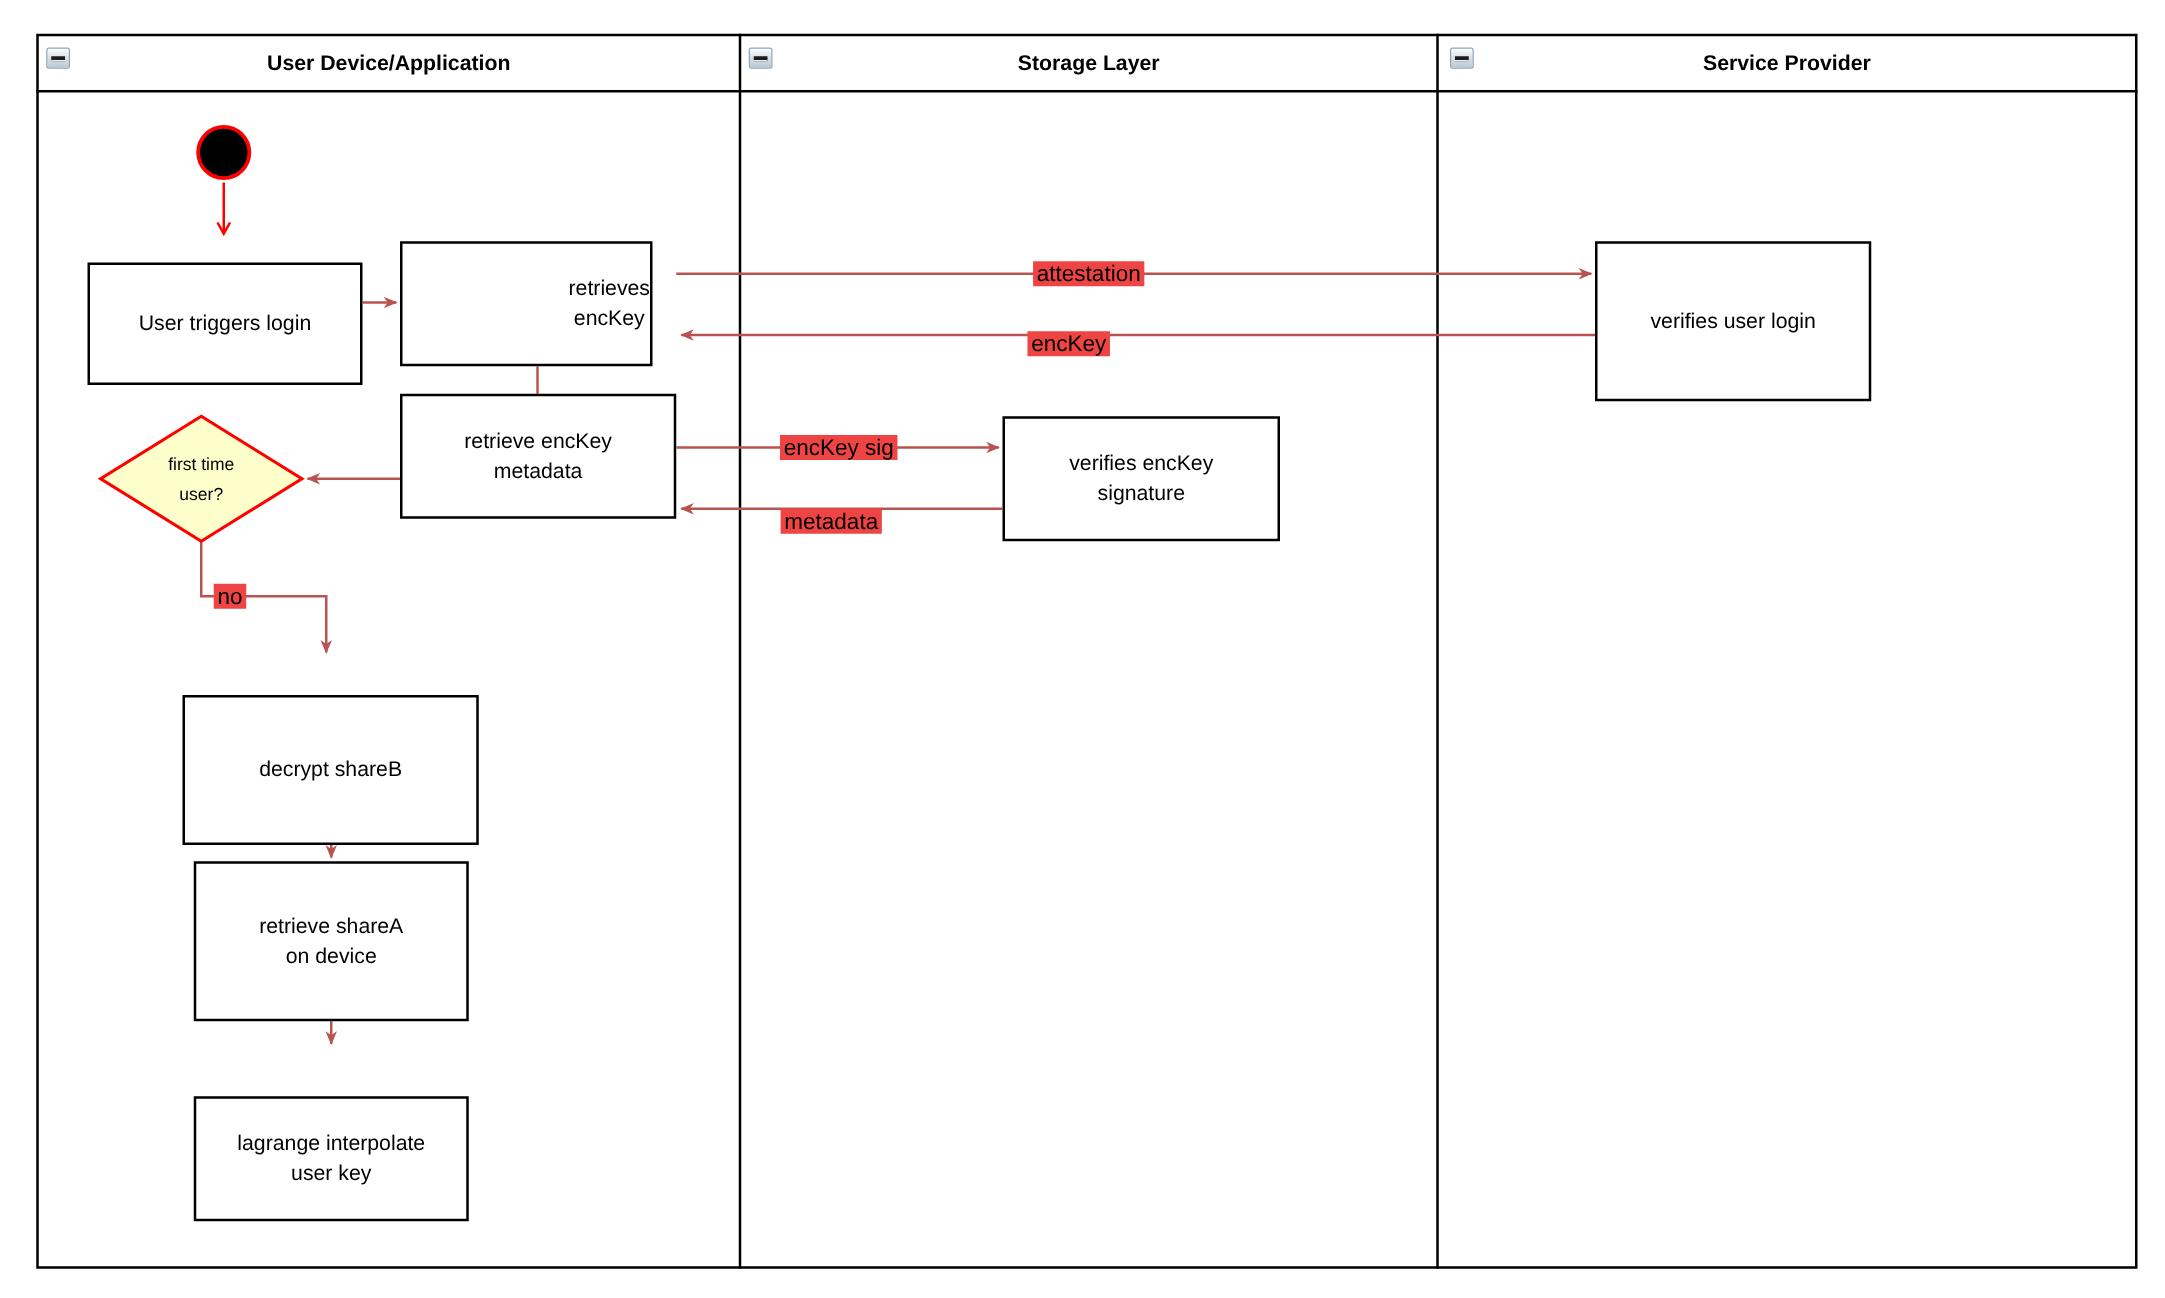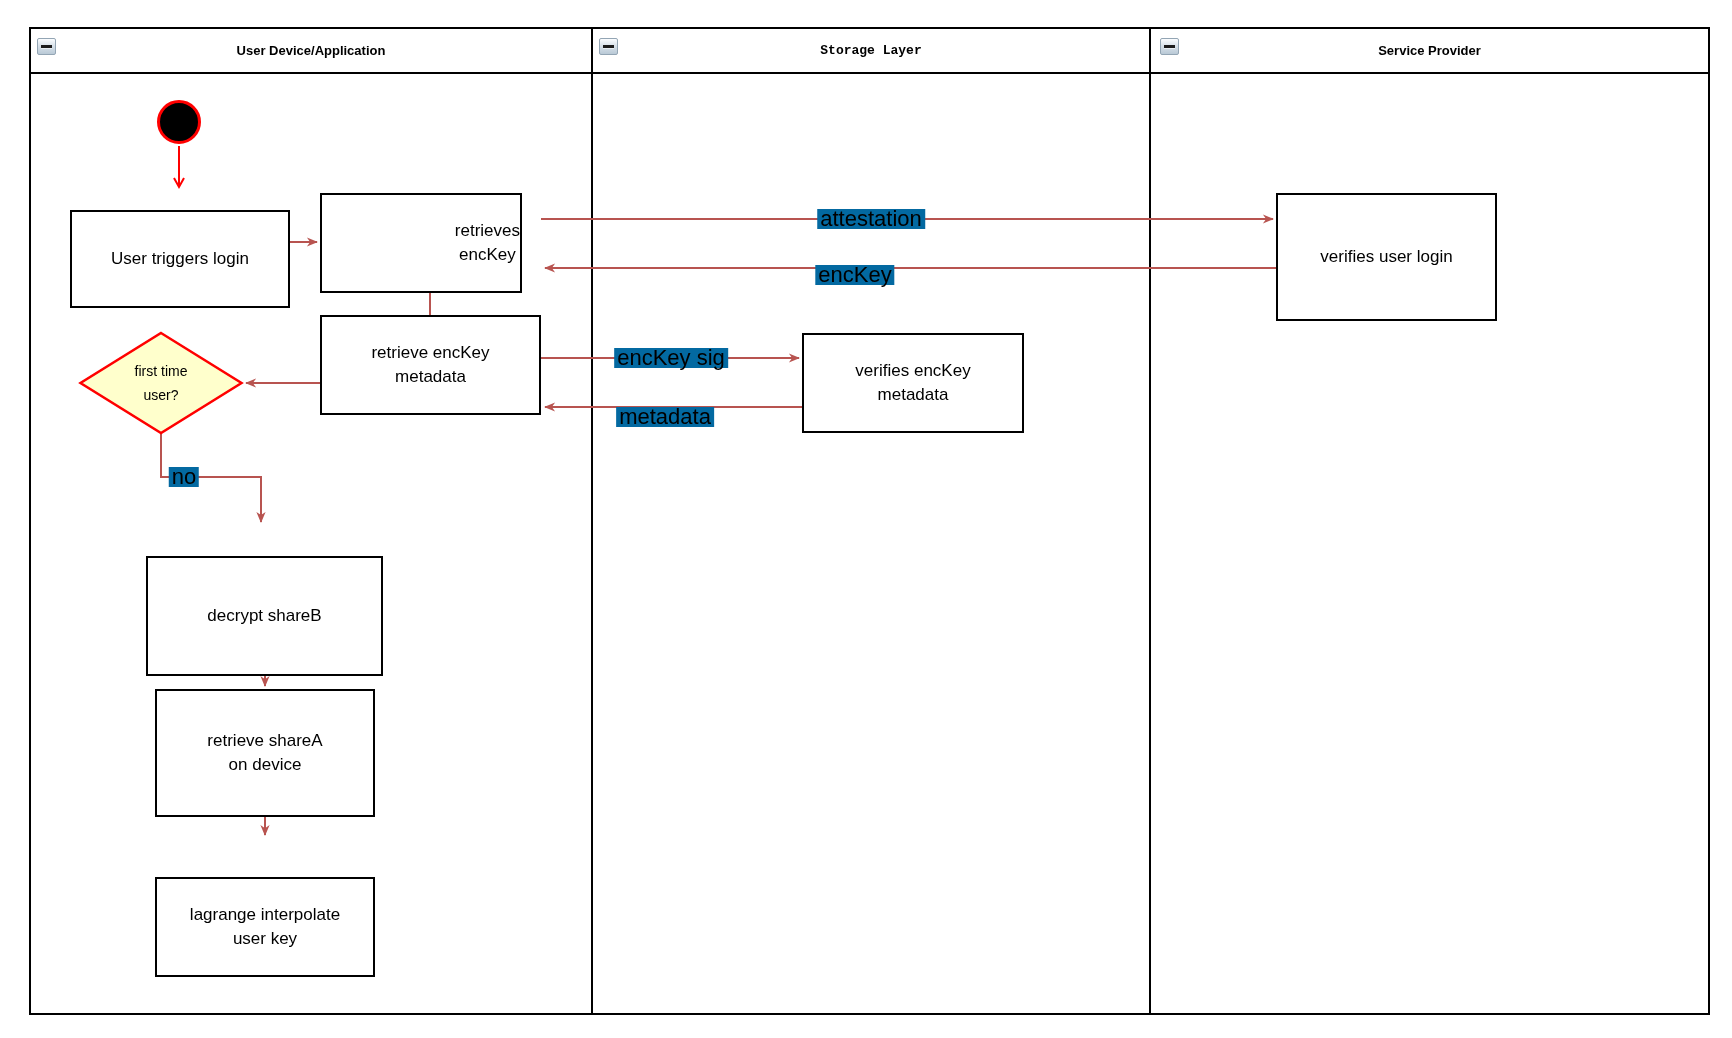--- a/index.html
+++ b/index.html
@@ -18,21 +18,21 @@
   }
   .header-sep{
     position:absolute;left:29px;top:72px;width:1681px;height:2px;background:#000;
   }
   .lane-div{
     position:absolute;top:27px;width:2px;height:988px;background:#000;
   }
   .lane-header{
     position:absolute;top:29px;height:43px;display:flex;align-items:center;justify-content:center;
   }
-  .lane-title{font-weight:bold;font-size:13px;white-space:nowrap;}
+  .lane-title{font-weight:bold;font-size:17px;white-space:nowrap;}
   .collapse-btn{
     position:absolute;top:11px;left:8px;width:19px;height:17px;box-sizing:border-box;
     border:1px solid #93a5b4;border-radius:2px;
     background:linear-gradient(180deg,#fbfdff 0%,#d9e2ea 45%,#b9c9d6 100%);
     display:flex;align-items:center;justify-content:center;cursor:pointer;
   }
   .collapse-btn .minus{width:11px;height:3px;background:#1c1c1c;border-bottom:1px solid #e8eef3;}
   
   svg.edges{position:absolute;left:0;top:0;z-index:2;}
   
@@ -41,38 +41,38 @@
     display:flex;align-items:center;justify-content:center;text-align:center;
     font-size:17px;line-height:24px;z-index:3;cursor:default;
   }
   .node-text{white-space:pre-line;}
   .diamond-label{
     position:absolute;z-index:3;display:flex;align-items:center;justify-content:center;
     text-align:center;font-size:14px;line-height:24px;white-space:pre-line;
   }
   
   .edge-label{
-    position:absolute;z-index:4;background:#0369a1;padding:0 3px;font-size:22px;line-height:20px;
+    position:absolute;z-index:4;background:#ef4444;padding:0 3px;font-size:18px;line-height:20px;
     transform:translate(-50%,-50%);white-space:nowrap;
   }
 </style>
 </head>
 <body>
 
 <div class="canvas">
 
   <div class="pool"></div>
   <div class="header-sep"></div>
   <div class="lane-div" style="left:591px;"></div>
   <div class="lane-div" style="left:1149px;"></div>
 
   <div class="lane-header" style="left:31px;width:560px;">
     <span class="lane-title">User Device/Application</span>
   </div>
-  <div class="lane-header" style="left:593px;width:556px;font-family:Liberation Mono, monospace;">
+  <div class="lane-header" style="left:593px;width:556px;">
     <span class="lane-title">Storage Layer</span>
   </div>
   <div class="lane-header" style="left:1151px;width:557px;">
     <span class="lane-title">Service Provider</span>
   </div>
 
   <div class="collapse-btn" style="left:37px;top:38px;">
     <div class="minus"></div>
   </div>
   <div class="collapse-btn" style="left:599px;top:38px;">
@@ -123,21 +123,21 @@
     <span class="node-text">verifies user login</span>
   </div>
 
   <div class="node" style="left:320px;top:315px;width:221px;height:100px;">
     <span class="node-text">retrieve encKey
 metadata</span>
   </div>
 
   <div class="node" style="left:802px;top:333px;width:222px;height:100px;">
     <span class="node-text">verifies encKey
-metadata</span>
+signature</span>
   </div>
 
   <div class="diamond-label" style="left:101px;top:353px;width:120px;height:60px;">first time
 user?</div>
 
   <div class="node" style="left:146px;top:556px;width:237px;height:120px;">
     <span class="node-text">decrypt shareB</span>
   </div>
 
   <div class="node" style="left:155px;top:689px;width:220px;height:128px;">

